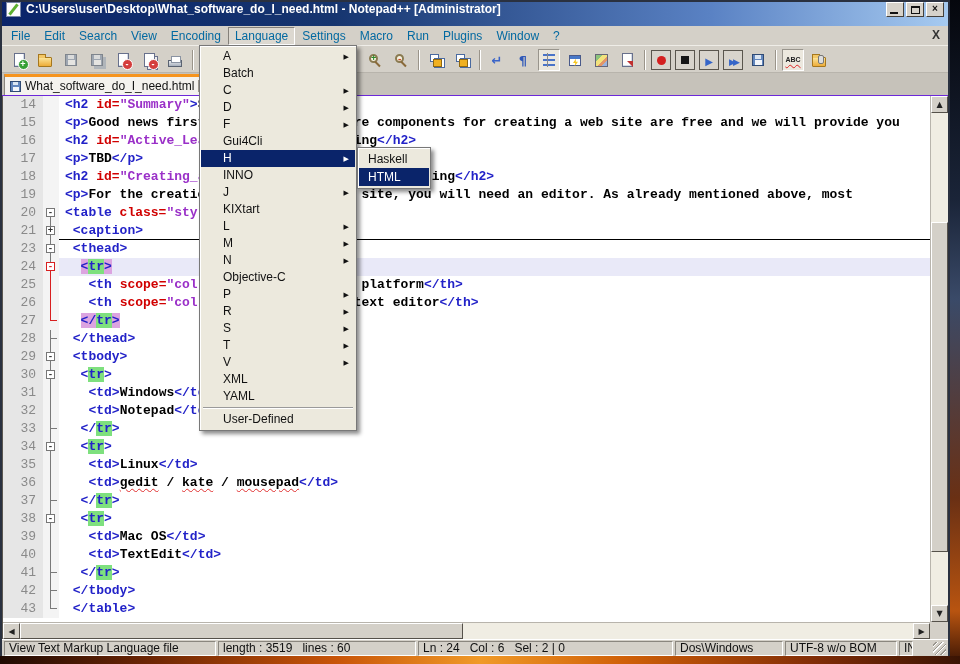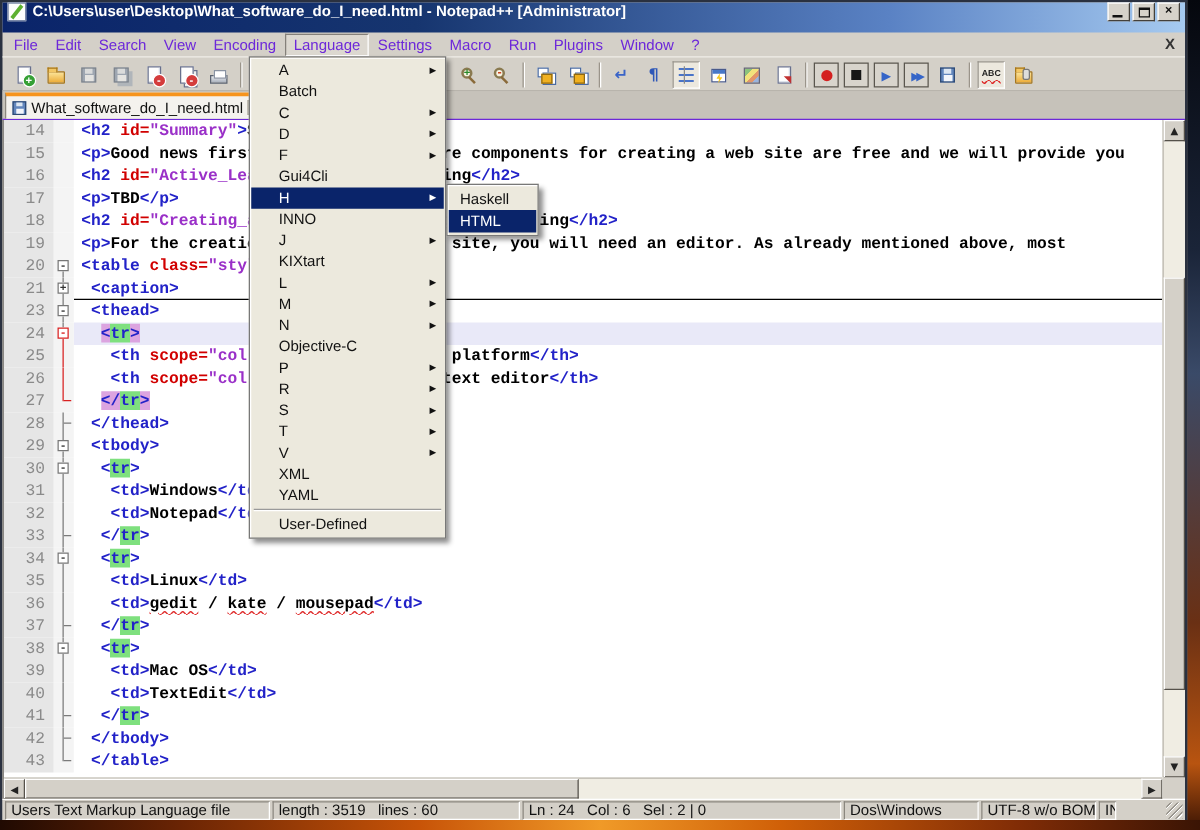--- a/index.html
+++ b/index.html
@@ -19,21 +19,21 @@
   .np-icon{width:15px;height:15px;background:#fdfdfd;border:1px solid #7a88a8;position:relative;margin-right:5px;flex:0 0 auto}
   .np-icon::after{content:"";position:absolute;left:5px;top:0;width:3px;height:13px;background:#5cb030;transform:rotate(38deg)}
   .title-text{color:#fff;font-weight:bold;font-size:12px;white-space:nowrap;overflow:hidden;flex:1}
   .winbtns{display:flex;gap:2px;flex:0 0 auto}
   .wbtn{width:18px;height:15px;background:#d6d2ca;border:1px solid;border-color:#fff #44403a #44403a #fff;
     position:relative;font:bold 10px/12px "Liberation Sans",sans-serif;text-align:center;color:#111}
   .wbtn .minbar{position:absolute;left:3px;bottom:2px;width:8px;height:2px;background:#111}
   .wbtn .maxbox{position:absolute;left:4px;top:3px;width:9px;height:8px;border:1px solid #111;border-top:2px solid #111}
   
   .menubar{height:19px;display:flex;align-items:center;padding-left:2px;flex:0 0 auto;font-size:12px;position:relative}
-  .mb-item{padding:2px 7px;color:#6d28d9;white-space:nowrap}
+  .mb-item{padding:2px 7px;color:#0369a1;white-space:nowrap}
   .mb-item.active{border:1px solid;border-color:#84807a #fff #fff #84807a;background:#dcd8d0;padding:1px 6px}
   .mb-x{position:absolute;right:8px;top:2px;font:bold 12px/14px "Liberation Sans",sans-serif;color:#333}
   
   .toolbar{height:28px;position:relative;flex:0 0 auto;border-top:1px solid #efede8;border-bottom:1px solid #b8b4ac}
   .tbgroup{position:absolute;top:2px;display:flex;align-items:center;height:24px}
   .tb{width:22px;height:22px;margin-right:4px;display:flex;align-items:center;justify-content:center;position:relative}
   .tb.pressed{background:#ece8de;border:1px solid;border-color:#98948c #fff #fff #98948c}
   .tb.boxed{width:20px;height:20px;border:1px solid #5a564e;background:#d8d4cc}
   .tb.dis{opacity:.55;filter:grayscale(.5)}
   .tsep{width:2px;height:20px;border-left:1px solid #9a948a;border-right:1px solid #fff;margin:0 5px 0 2px}
@@ -110,21 +110,21 @@
   .hscroll{height:17px;background:#f0ede3;border-top:1px solid #b8b4ac;display:flex;flex:0 0 auto}
   .hbtn{width:17px;height:100%;background:#d4d0c8;border:1px solid;border-color:#fff #55514a #55514a #fff;
     font:8px/15px "DejaVu Sans",sans-serif;text-align:center;color:#222;flex:0 0 auto}
   .htrack{flex:1;position:relative}
   .hthumb{position:absolute;top:0;bottom:0;left:0;width:443px;background:#d4d0c8;border:1px solid;border-color:#fff #55514a #55514a #fff}
   .corner{width:18px;background:#d4d0c8;flex:0 0 auto}
   
   .statusbar{height:18px;background:#d4d0c8;border-top:1px solid #fff;display:flex;align-items:center;padding:1px 2px;gap:2px;flex:0 0 auto}
   .sbox{height:15px;border:1px solid;border-color:#8a867e #fff #fff #8a867e;font-size:12px;line-height:13px;
     padding-left:4px;white-space:pre;overflow:hidden;color:#111}
-  .sb1{width:212px}.sb2{width:198px}.sb3{width:255px}.sb4{width:108px}.sb5{width:92px}.sb6{width:14px}
+  .sb1{width:212px}.sb2{width:198px}.sb3{width:255px}.sb4{width:108px}.sb5{width:112px}.sb6{width:14px}
   .grip{width:13px;height:13px;margin-left:auto;background:repeating-linear-gradient(135deg,transparent 0 2px,#9a968e 2px 3px,#fff 3px 4px)}
   
   .popup{position:absolute;background:#ece9dd;border:1px solid #787878;box-shadow:inset 1px 1px 0 #fff,3px 3px 4px rgba(0,0,0,.45);z-index:50;padding:2px 1px}
   #langmenu{left:199px;top:45px;width:158px}
   .pm-item{height:17px;font-size:12px;line-height:17px;padding-left:22px;position:relative;color:#111;white-space:nowrap}
   .pm-item.sel{background:#0a246a;color:#fff}
   .pm-arrow{position:absolute;right:6px;top:0;font-size:7px;line-height:17px}
   .pm-sep{height:2px;margin:2px 2px;border-top:1px solid #9a9a9a;border-bottom:1px solid #fff}
   #submenu{left:357px;top:147px;width:74px;z-index:60}
   #submenu .pm-item{padding-left:9px;height:18px;line-height:18px}
@@ -492,21 +492,21 @@
         <span class="vtrack">
           <span class="vthumb"></span>
         </span>
         <span class="sbtn">▼</span>
       </div>
       <div class="corner" style="height:17px"></div>
     </div>
   </div>
 
   <div class="statusbar">
-    <span class="sbox sb1">Users Text Markup Language file</span>
+    <span class="sbox sb1">View Text Markup Language file</span>
     <span class="sbox sb2">length : 3519   lines : 60</span>
     <span class="sbox sb3">Ln : 24   Col : 6   Sel : 2 | 0</span>
     <span class="sbox sb4">Dos\Windows</span>
     <span class="sbox sb5">UTF-8 w/o BOM</span>
     <span class="sbox sb6">INS</span>
     <span class="grip"></span>
   </div>
 
 </div>
 

